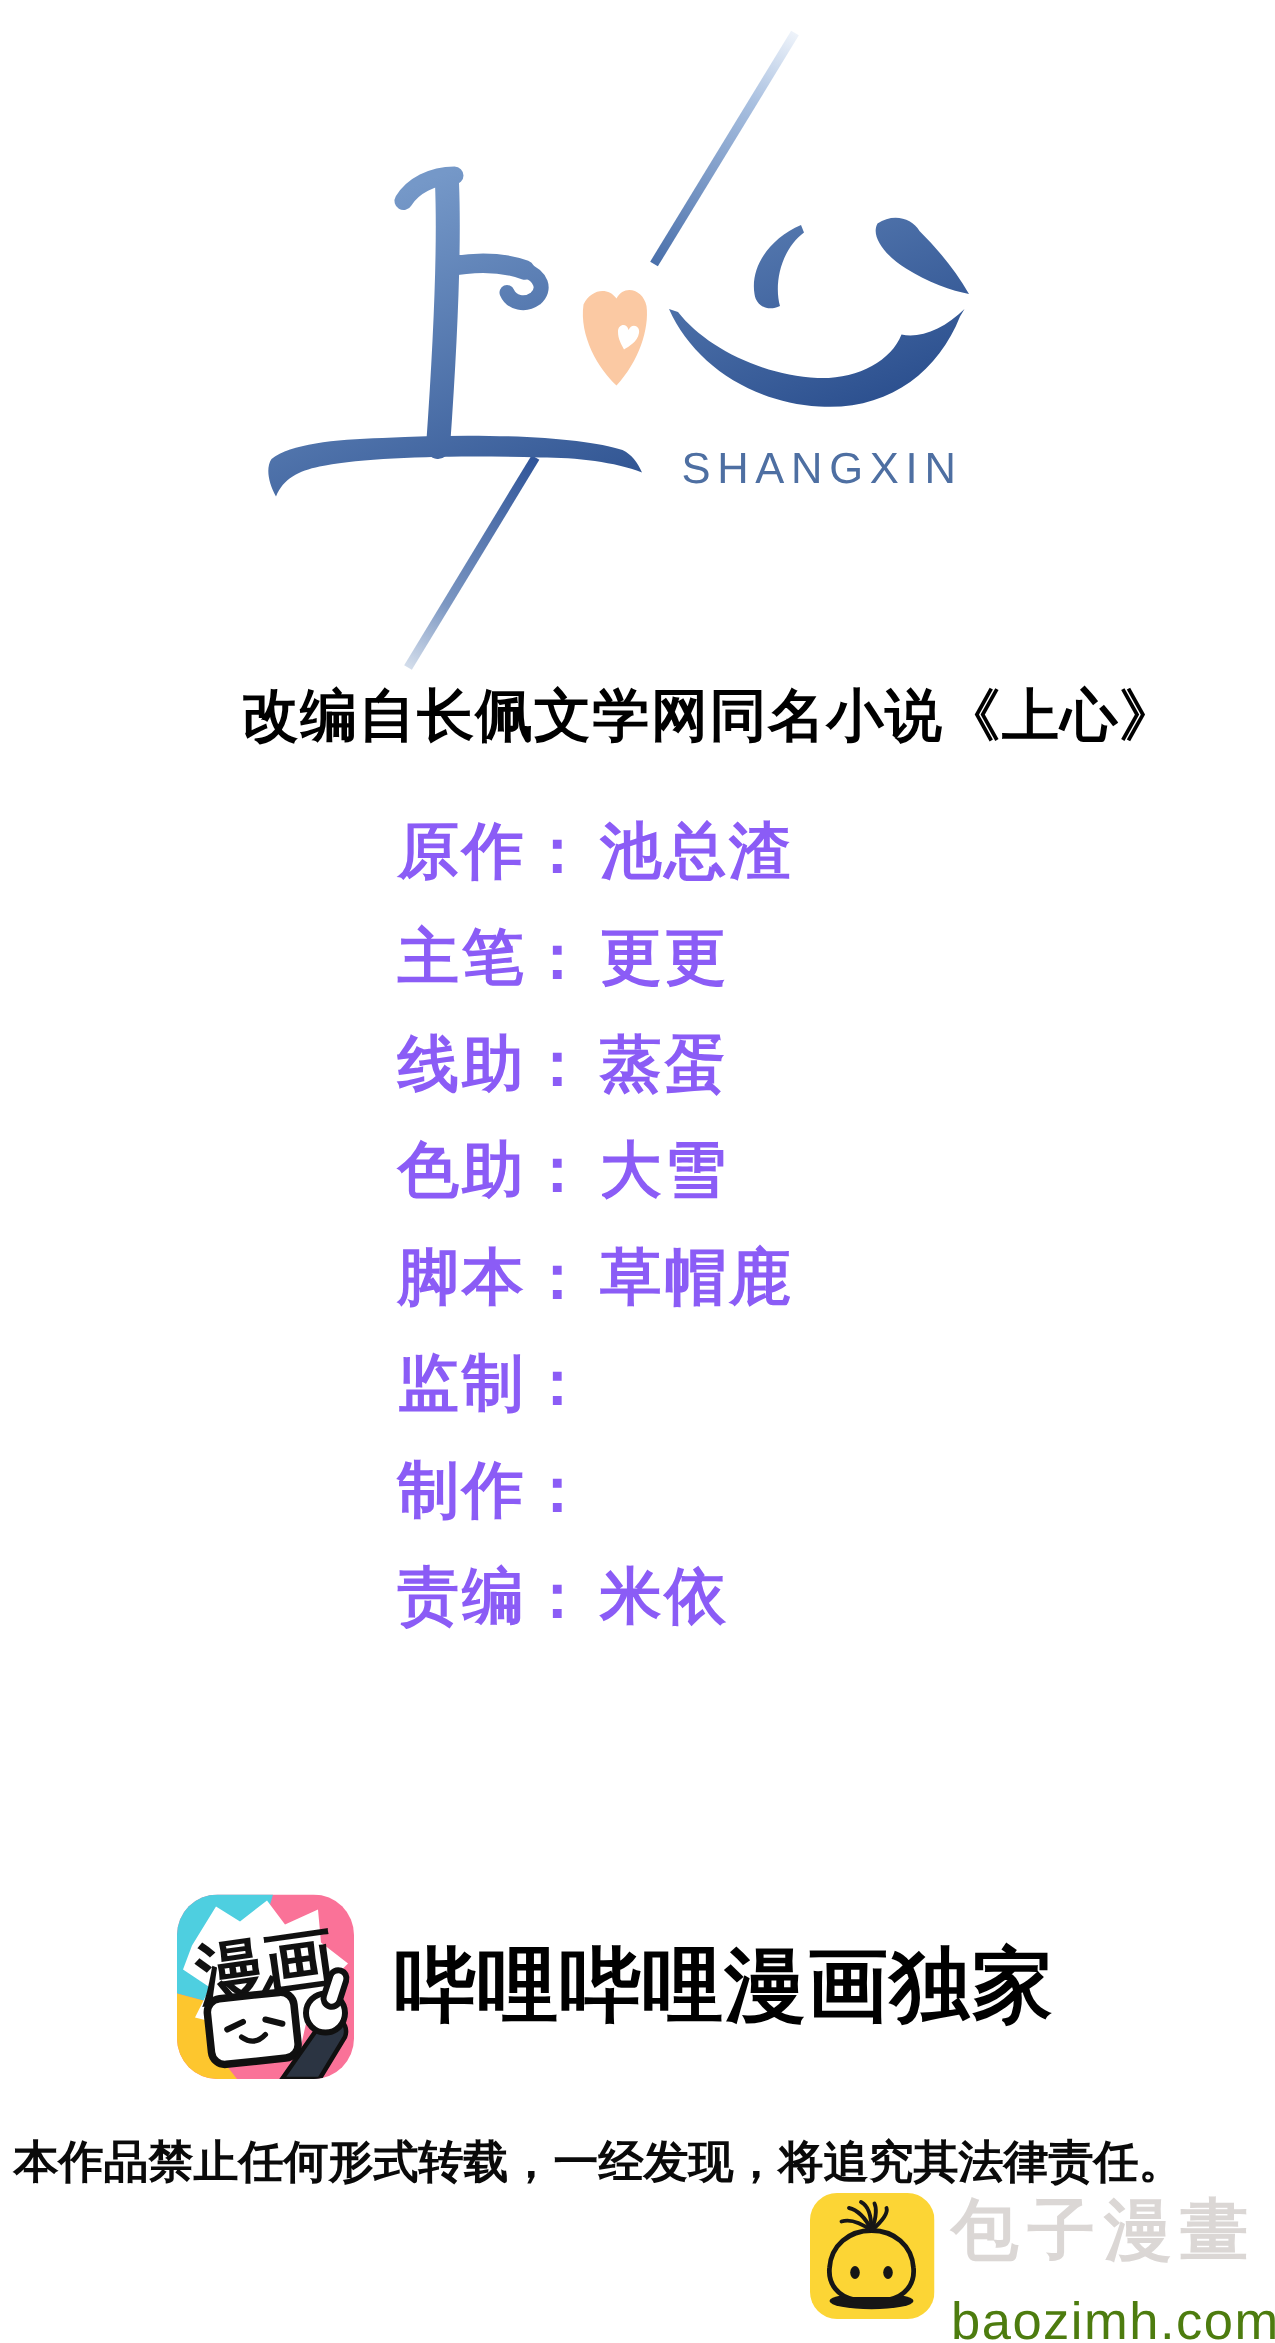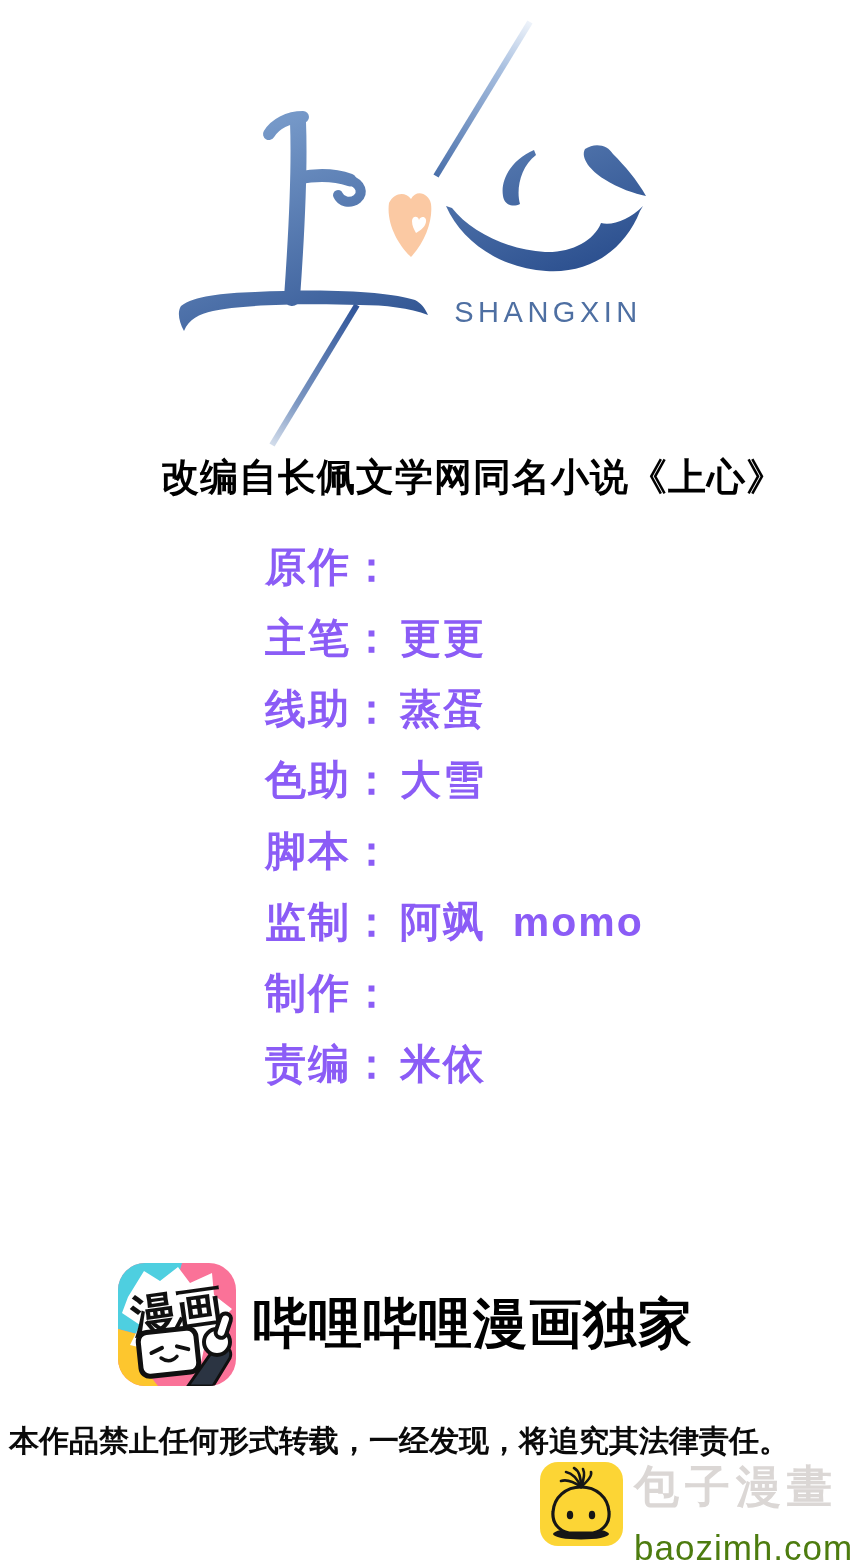--- a/index.html
+++ b/index.html
@@ -23,21 +23,21 @@
   .credit-row{
     height:71px;display:flex;align-items:center;
     font-size:41px;font-weight:800;color:#8b5cf6;letter-spacing:2px;white-space:pre;
   }
   .credit-row .colon{margin:0 6px 0 0;}
 
   
   .publisher{position:absolute;left:118px;top:1263px;display:flex;align-items:center;}
   .bili-icon{width:118px;height:123px;flex:0 0 auto;}
   .bili-label{
-    margin-left:17px;font-size:54px;font-weight:900;color:#000;
+    margin-left:27px;font-size:54px;font-weight:900;color:#000;
     letter-spacing:1px;white-space:nowrap;
   }
 
   
   .disclaimer{
     position:absolute;left:0;top:1421px;width:798px;text-align:center;
     font-size:30px;font-weight:700;color:#0a0a0a;white-space:nowrap;
   }
 
   
@@ -109,36 +109,36 @@
                C507,250 470,231 452,208 L446,206 Z"></path>
     </g>
 
     <text x="548" y="322" text-anchor="middle" font-size="29" letter-spacing="4.5" fill="#4e6fa2" font-family="Liberation Sans, DejaVu Sans, sans-serif">SHANGXIN</text>
   </svg>
 
   <div class="adaptation">改编自长佩文学网同名小说《上心》</div>
 
   <div class="credits">
     <div class="credit-row">
-      <span>原作</span><span class="colon">：</span>
+      <span>原作</span><span class="colon">：</span><span>池总渣</span>
     </div>
     <div class="credit-row">
       <span>主笔</span><span class="colon">：</span><span>更更</span>
     </div>
     <div class="credit-row">
       <span>线助</span><span class="colon">：</span><span>蒸蛋</span>
     </div>
     <div class="credit-row">
       <span>色助</span><span class="colon">：</span><span>大雪</span>
     </div>
     <div class="credit-row">
-      <span>脚本</span><span class="colon">：</span>
-    </div>
-    <div class="credit-row">
-      <span>监制</span><span class="colon">：</span><span>阿飒  momo</span>
+      <span>脚本</span><span class="colon">：</span><span>草帽鹿</span>
+    </div>
+    <div class="credit-row">
+      <span>监制</span><span class="colon">：</span>
     </div>
     <div class="credit-row">
       <span>制作</span><span class="colon">：</span>
     </div>
     <div class="credit-row">
       <span>责编</span><span class="colon">：</span><span>米依</span>
     </div>
   </div>
 
   <div class="publisher">

